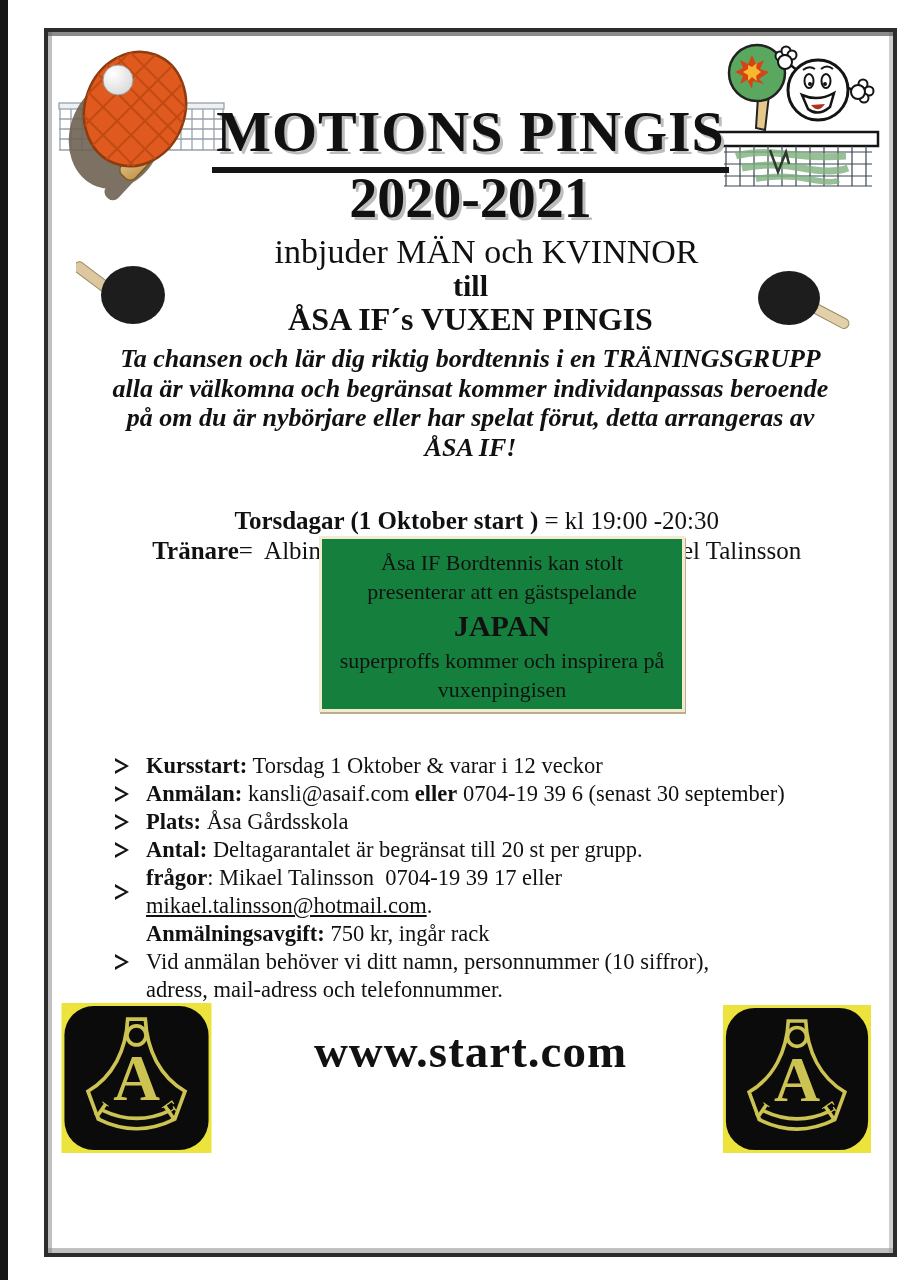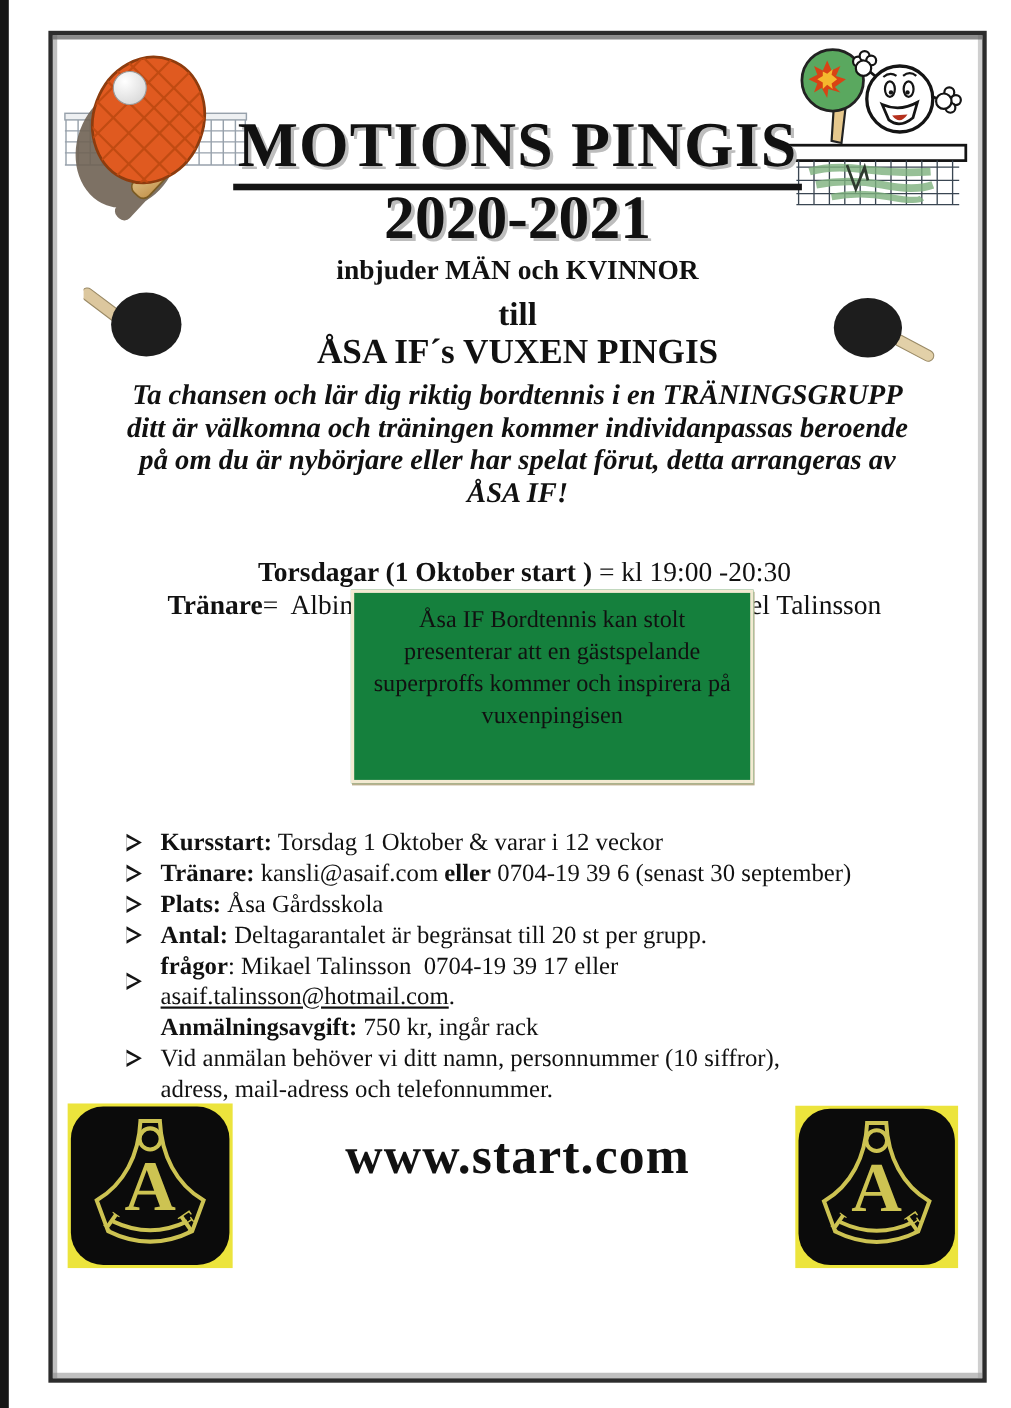--- a/index.html
+++ b/index.html
@@ -29,21 +29,21 @@
   }
 
   .centered{left:44px;width:853px;text-align:center;}
 
   #title-line{top:98px;font-size:58px;font-weight:bold;letter-spacing:1px;}
   #title-line .title-underline{
     display:inline-block;border-bottom:6px solid #141414;padding:0 4px 2px 4px;
     text-shadow:3px 3px 0 #bdbdbd;
   }
   #season-line{top:166px;font-size:56px;font-weight:bold;text-shadow:3px 3px 0 #bdbdbd;}
-  #invite-line{top:233px;font-size:25px;font-weight:bold;}
+  #invite-line{top:233px;font-size:34px;font-weight:normal;margin-left:16px;}
   #till-line{top:269px;font-size:30px;font-weight:bold;}
   #program-line{top:301px;font-size:32px;font-weight:bold;}
 
   #intro-block{top:344px;font-size:26px;font-weight:bold;font-style:italic;line-height:29.5px;}
 
   #session-line,#coach-line{font-size:25px;white-space:pre;}
   #session-line{top:479px;}
   #coach-line{top:509px;}
   .seg-bold{font-weight:bold;}
   .seg-underline{text-decoration:underline;}
@@ -229,69 +229,70 @@
   <rect x="0" y="4" width="42" height="11" rx="5" transform="rotate(37 0 8)" fill="#dcc79e" stroke="#9a8a66" stroke-width="1"></rect>
   <ellipse cx="57" cy="40" rx="32" ry="29" fill="#1d1d1d"></ellipse>
 </svg>
 <svg class="abs" style="left:757px;top:270px;" width="95" height="62" viewBox="0 0 95 62">
   <rect x="56" y="34" width="40" height="10" rx="5" transform="rotate(28 60 38)" fill="#e2d0a8" stroke="#9a8a66" stroke-width="1"></rect>
   <ellipse cx="32" cy="28" rx="31" ry="27" fill="#1d1d1d"></ellipse>
 </svg>
 
 <div class="abs centered" id="intro-block">
   <div>Ta chansen och lär dig riktig bordtennis i en TRÄNINGSGRUPP</div>
-  <div>ditt är välkomna och träningen kommer individanpassas beroende</div>
+  <div>alla är välkomna och begränsat kommer individanpassas beroende</div>
   <div>på om du är nybörjare eller har spelat förut, detta arrangeras av</div>
   <div>ÅSA IF!</div>
 </div>
 
 <div class="abs centered" id="session-line">
   <span class="seg-bold pre">Torsdagar (1 Oktober start )</span><span class="pre"> = kl 19:00 -20:30</span>
 </div>
 <div class="abs centered" id="coach-line">
   <span class="seg-bold pre">Tränare</span><span class="pre">=  Albin Thelin –  Oskar Thomasson – Mikael Talinsson</span>
 </div>
 
 <div class="abs" id="highlight-box">
   <div>Åsa IF Bordtennis kan stolt</div>
   <div>presenterar att en gästspelande</div>
+  <div class="emphasis">JAPAN</div>
   <div>superproffs kommer och inspirera på</div>
   <div>vuxenpingisen</div>
 </div>
 
 <div class="abs" id="info-list">
     <div class="bullet-item">
       <span class="marker"></span>
       <div class="bullet-body">
         <div class="bullet-line"><span class="seg-bold">Kursstart:</span><span class="seg"> Torsdag 1 Oktober &amp; varar i 12 veckor</span></div>
       </div>
     </div>
     <div class="bullet-item">
       <span class="marker"></span>
       <div class="bullet-body">
-        <div class="bullet-line"><span class="seg-bold">Tränare:</span><span class="seg"> kansli@asaif.com </span><span class="seg-bold">eller</span><span class="seg"> 0704-19 39 6 (senast 30 september)</span></div>
+        <div class="bullet-line"><span class="seg-bold">Anmälan:</span><span class="seg"> kansli@asaif.com </span><span class="seg-bold">eller</span><span class="seg"> 0704-19 39 6 (senast 30 september)</span></div>
       </div>
     </div>
     <div class="bullet-item">
       <span class="marker"></span>
       <div class="bullet-body">
         <div class="bullet-line"><span class="seg-bold">Plats:</span><span class="seg"> Åsa Gårdsskola</span></div>
       </div>
     </div>
     <div class="bullet-item">
       <span class="marker"></span>
       <div class="bullet-body">
         <div class="bullet-line"><span class="seg-bold">Antal:</span><span class="seg"> Deltagarantalet är begränsat till 20 st per grupp.</span></div>
       </div>
     </div>
     <div class="bullet-item">
       <span class="marker"></span>
       <div class="bullet-body">
         <div class="bullet-line"><span class="seg-bold">frågor</span><span class="seg">: Mikael Talinsson  0704-19 39 17 eller</span></div>
-        <div class="bullet-line"><span class="seg-underline">asaif.talinsson@hotmail.com</span><span class="seg">.</span></div>
+        <div class="bullet-line"><span class="seg-underline">mikael.talinsson@hotmail.com</span><span class="seg">.</span></div>
       </div>
     </div>
     <div class="bullet-item">
       <span class="marker"></span>
       <div class="bullet-body">
         <div class="bullet-line"><span class="seg-bold">Anmälningsavgift:</span><span class="seg"> 750 kr, ingår rack</span></div>
         <div class="bullet-line"><span class="seg">Vid anmälan behöver vi ditt namn, personnummer (10 siffror),</span></div>
         <div class="bullet-line"><span class="seg">adress, mail-adress och telefonnummer.</span></div>
       </div>
     </div>

